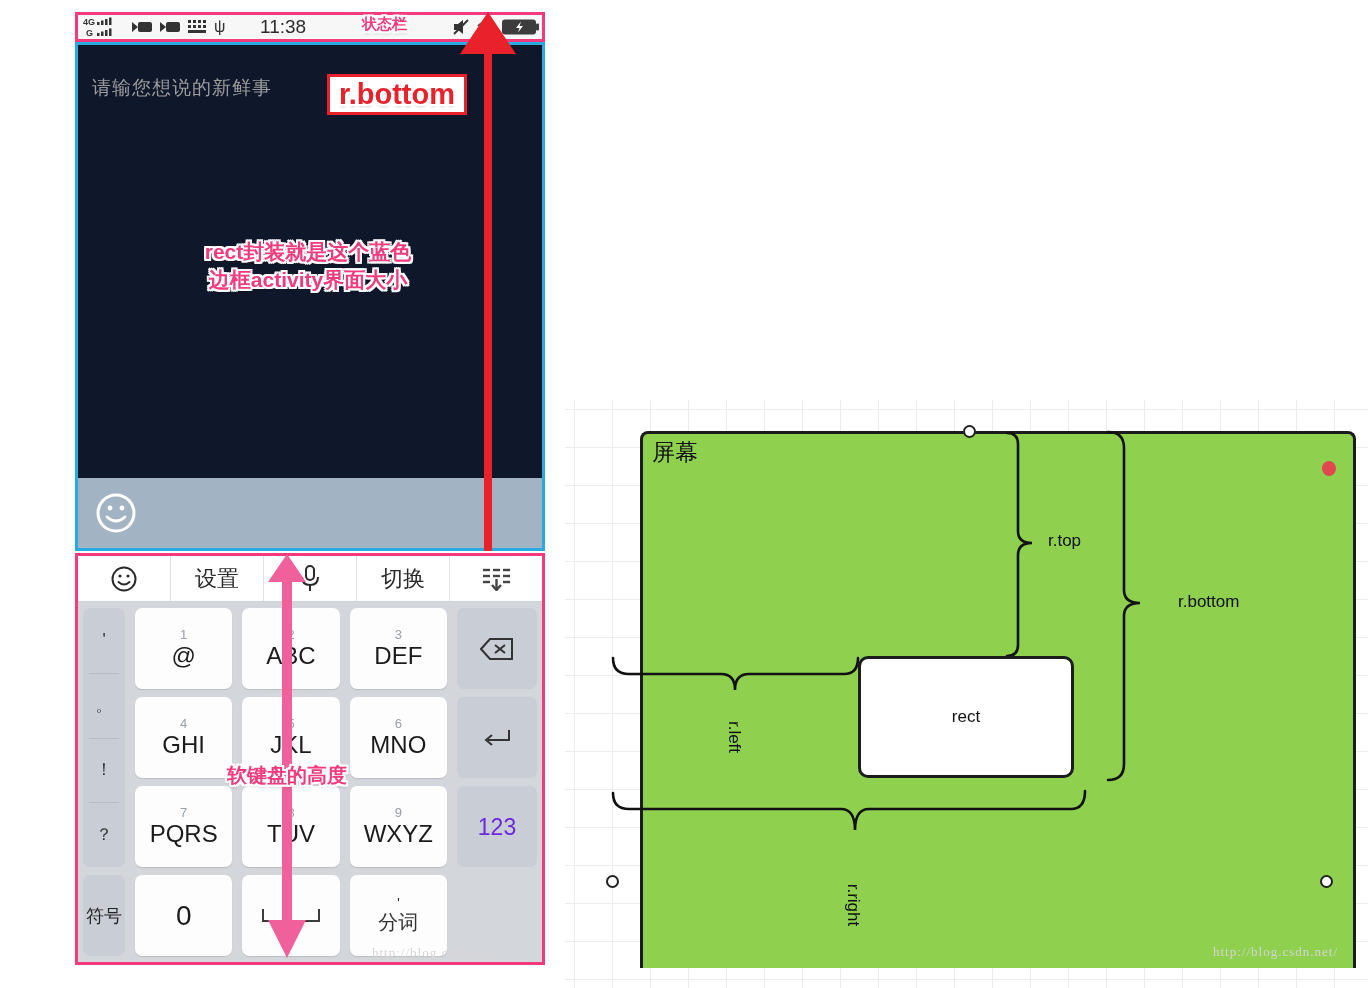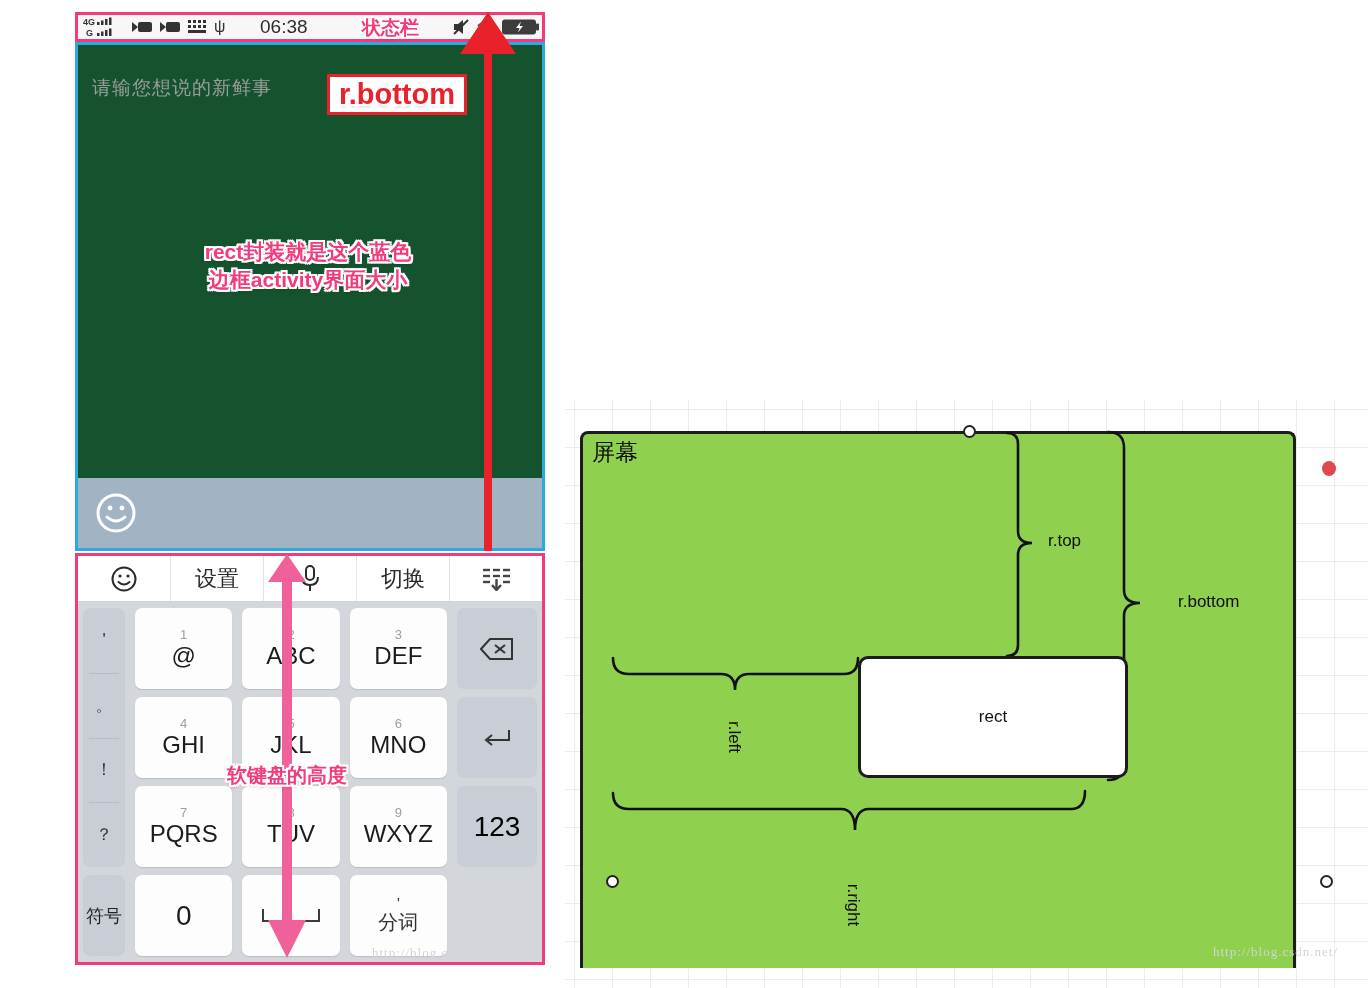--- a/index.html
+++ b/index.html
@@ -10,26 +10,26 @@
   *{box-sizing:border-box; margin:0; padding:0;}
   html,body{width:1368px;height:988px;}
   body{position:relative;background:#fff;font-family:"Liberation Sans","DejaVu Sans",sans-serif;overflow:hidden;}
   .abs{position:absolute;}
 
   
   .status-box{left:75px;top:12px;width:470px;height:30px;border:3px solid var(--pink);background:#f7f7f8;}
   .status-inner{position:relative;width:100%;height:100%;}
   .status-inner .abs{top:50%;transform:translateY(-50%);}
   .sb-time{left:182px;font-size:19px;color:#2d2d2d;transform:translateY(-50%);}
-  .blue-box{left:75px;top:42px;width:470px;height:509px;border:3px solid var(--blue);background:#14532d;}
+  .blue-box{left:75px;top:42px;width:470px;height:509px;border:3px solid var(--blue);background:#0f172a;}
   .composer-ph{position:absolute;left:14px;top:30px;font-size:19px;color:#9b9b9b;letter-spacing:1px;}
   .toolbar-band{position:absolute;left:0;bottom:0;width:100%;height:70px;background:var(--toolbar-band);}
   .outline-pink{color:var(--pink);font-weight:bold;
     text-shadow:-2px -2px 0 #fff,2px -2px 0 #fff,-2px 2px 0 #fff,2px 2px 0 #fff,0 -2px 0 #fff,0 2px 0 #fff,-2px 0 0 #fff,2px 0 0 #fff,0 3px 3px rgba(0,0,0,.18);}
-  .statusbar-tag{left:362px;top:15px;font-size:19px;z-index:30;}
+  .statusbar-tag{left:362px;top:15px;font-size:15px;z-index:30;}
   .rect-note{left:188px;top:238px;width:240px;text-align:center;font-size:21px;line-height:28px;z-index:20;}
   .rbottom-box{left:327px;top:74px;border:3px solid var(--red);background:#fff;padding:1px 9px;z-index:25;}
   .rbottom-box span{font-size:29px;font-weight:bold;color:var(--red);
     text-shadow:-2px -2px 0 #fff,2px -2px 0 #fff,-2px 2px 0 #fff,2px 2px 0 #fff,0 3px 3px rgba(0,0,0,.2);}
   .red-shaft{left:484px;top:40px;width:8px;height:511px;background:var(--red);z-index:15;}
   .red-head{left:460px;top:12px;width:0;height:0;border-left:28px solid transparent;border-right:28px solid transparent;border-bottom:42px solid var(--red);z-index:15;}
 
   .keyboard-box{left:75px;top:553px;width:470px;height:412px;border:3px solid var(--pink);background:#d3d6db;display:flex;flex-direction:column;}
   .kb-toolbar{height:46px;background:#fff;display:flex;align-items:stretch;border-bottom:1px solid #cfd2d6;}
   .kb-tcell{flex:1;display:flex;align-items:center;justify-content:center;font-size:22px;color:#2a2a2a;position:relative;}
@@ -53,23 +53,23 @@
   .pink-head-up{left:268px;top:554px;width:0;height:0;border-left:19px solid transparent;border-right:19px solid transparent;border-bottom:28px solid var(--arrow-pink);z-index:18;}
   .pink-head-down{left:268px;top:920px;width:0;height:0;border-left:19px solid transparent;border-right:19px solid transparent;border-top:38px solid var(--arrow-pink);z-index:18;}
   .kb-height-tag{left:197px;top:762px;width:180px;text-align:center;font-size:20px;z-index:22;}
   .watermark{font-size:13px;color:#d9d4d4;font-family:"Liberation Serif","DejaVu Serif",serif;letter-spacing:1px;}
   .wm-phone{left:372px;top:945px;z-index:5;}
 
   
   .grid-panel{left:565px;top:400px;width:803px;height:588px;
     background-image:linear-gradient(to right,#ececec 1px,transparent 1px),linear-gradient(to bottom,#ececec 1px,transparent 1px);
     background-size:38px 38px;background-position:9px 9px;}
-  .screen{left:580px;top:431px;width:716px;height:537px;background:var(--green);border:3px solid #1c1c1c;border-bottom:none;border-radius:8px 8px 0 0;}
+  .screen{left:640px;top:431px;width:716px;height:537px;background:var(--green);border:3px solid #1c1c1c;border-bottom:none;border-radius:8px 8px 0 0;}
   .screen-label{position:absolute;left:9px;top:3px;font-size:23px;color:#101010;}
-  .rect-box{left:858px;top:656px;width:270px;height:122px;background:#fff;border:3px solid #1c1c1c;border-radius:10px;display:flex;align-items:center;justify-content:center;z-index:6;}
+  .rect-box{left:858px;top:656px;width:216px;height:122px;background:#fff;border:3px solid #1c1c1c;border-radius:10px;display:flex;align-items:center;justify-content:center;z-index:6;}
   .rect-box span{font-size:17px;color:#111;}
   svg.braces{left:565px;top:400px;z-index:5;pointer-events:none;}
   .brace-label{font-size:17px;color:#0e0e0e;z-index:7;}
   .rot-wrap{display:flex;align-items:center;justify-content:center;width:70px;height:70px;z-index:7;}
   .rot-wrap span{transform:rotate(90deg);white-space:nowrap;}
   .handle{width:13px;height:13px;border-radius:50%;background:#fff;border:2px solid #222;z-index:8;}
   .handle.red{background:var(--handle-red);border:none;width:14px;height:15px;}
   .wm-diagram{left:1213px;top:944px;color:#d4d4d4;z-index:9;}
 
   .icon-svg{display:block;}
@@ -114,21 +114,21 @@
             <rect x="15" y="0" width="3" height="3"></rect>
         <rect x="0" y="5" width="3" height="3"></rect>
             <rect x="5" y="5" width="3" height="3"></rect>
             <rect x="10" y="5" width="3" height="3"></rect>
             <rect x="15" y="5" width="3" height="3"></rect>
         <rect x="0" y="10" width="18" height="3"></rect>
           </g>
       </svg>
     </span>
     <span class="abs" style="left:136px;font-size:16px;color:#333;transform:translateY(-52%)">ψ</span>
-    <span class="abs sb-time">06:38</span>
+    <span class="abs sb-time">11:38</span>
     <span class="abs" style="left:374px">
       <svg class="icon-svg" width="20" height="16" viewBox="0 0 20 16">
           <path d="M2 5 L6 5 L11 1 L11 15 L6 11 L2 11 Z" fill="#333"></path>
           <line x1="2" y1="15" x2="16" y2="1" stroke="#333" stroke-width="2"></line>
         </svg>
     </span>
     <span class="abs" style="left:398px">
       <svg class="icon-svg" width="20" height="14" viewBox="0 0 20 14">
           <path d="M2 6 Q10 -2 18 6" fill="none" stroke="#555" stroke-width="2"></path>
           <path d="M5 9 Q10 4 15 9" fill="none" stroke="#555" stroke-width="2"></path>
@@ -257,21 +257,21 @@
       </div>
     <div class="key white" style="grid-row:3;grid-column:3">
         <span class="num">8</span>
         <span class="cap">TUV</span>
       </div>
     <div class="key white" style="grid-row:3;grid-column:4">
         <span class="num">9</span>
         <span class="cap">WXYZ</span>
       </div>
     <div class="key gray" style="grid-row:3;grid-column:5">
-        <span class="cap" style="font-size:28px;color:#000000">123</span>
+        <span class="cap" style="font-size:23px;color:#6d28d9">123</span>
       </div>
     <div class="key gray" style="grid-row:4;grid-column:1;font-size:18px;color:#222">符号</div>
     <div class="key white" style="grid-row:4;grid-column:2">
         <span class="cap" style="font-size:28px">0</span>
       </div>
     <div class="key white" style="grid-row:4;grid-column:3">
         <div class="space-glyph"></div>
       </div>
     <div class="key white" style="grid-row:4;grid-column:4">
       <span class="word-mark">'</span>

